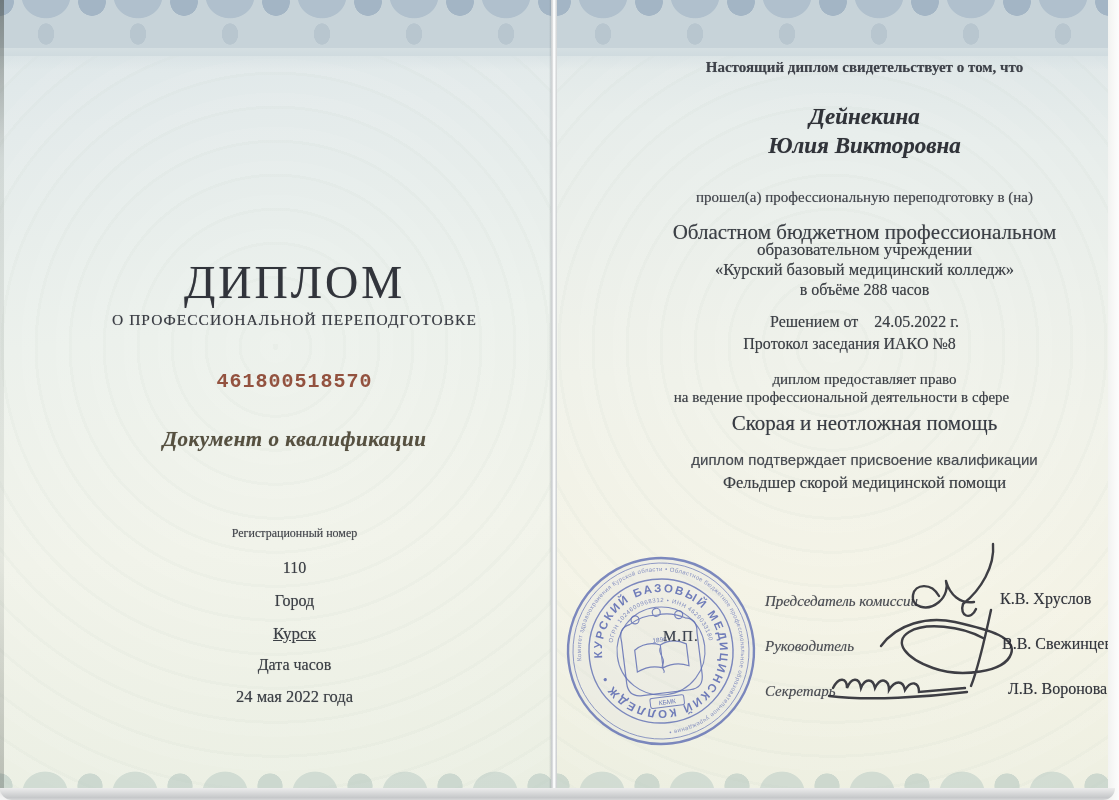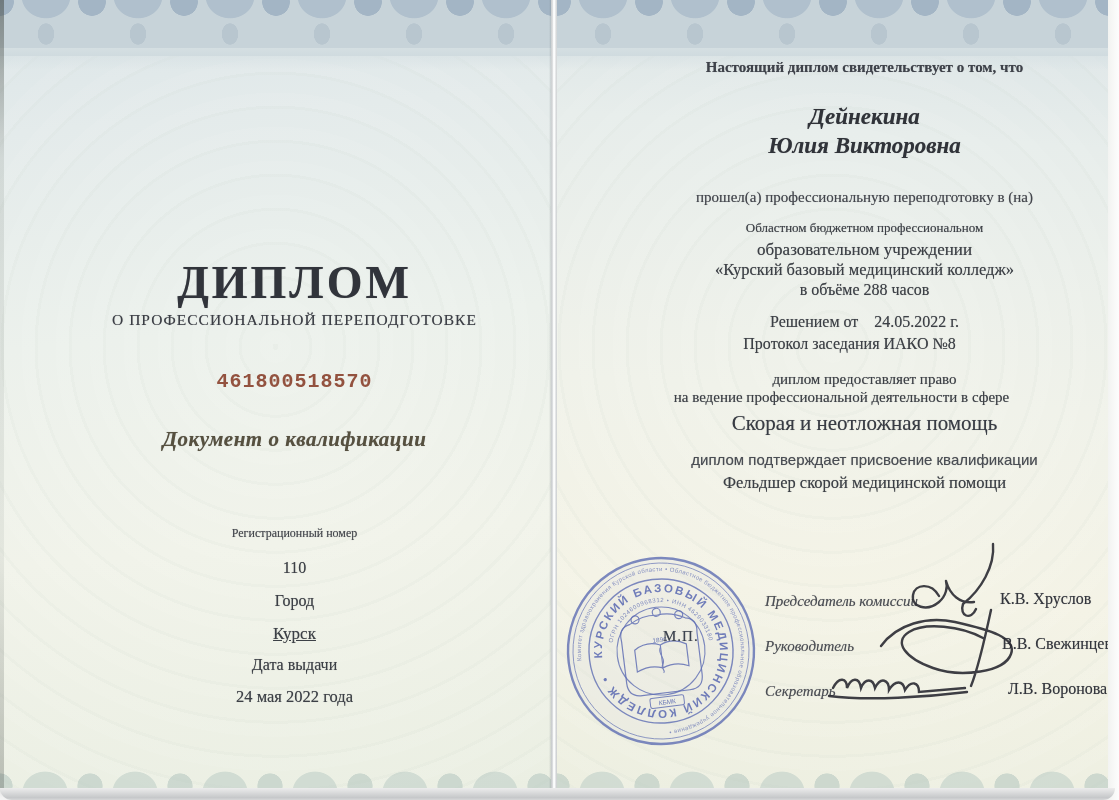--- a/index.html
+++ b/index.html
@@ -69,35 +69,35 @@
   .table-strip{
     position:absolute;left:0;right:4px;top:788px;height:12px;
     background:linear-gradient(180deg,#ececec,#c6c8ca 80%,#d6d7d8);
     border-radius:0 0 12px 12px;
   }
   
   .t{position:absolute;left:0;right:0;text-align:center;white-space:nowrap;}
   .lp{left:42px;right:4px;}
   .rp{left:64px;right:0;}
   .soft{text-shadow:0 0 .7px rgba(70,70,75,.55);}
-  .title{top:256px;font-size:46px;font-weight:bold;letter-spacing:3px;color:#31343b;}
+  .title{top:256px;font-size:46px;font-weight:normal;letter-spacing:3px;color:#31343b;}
   .subtitle{top:311px;font-size:15.5px;letter-spacing:1px;color:#3b3e45;}
   .dip-number{top:370px;font-family:Liberation Mono, monospace;font-size:20px;font-weight:bold;letter-spacing:1px;color:#93523f;}
   .doc-type{top:427px;font-size:21px;font-style:italic;font-weight:bold;color:#56503f;letter-spacing:.5px;}
   .reg-label{top:526px;font-size:12px;color:#45484e;}
   .reg-num{top:559px;font-size:16px;}
   .city-label{top:592px;font-size:16px;}
   .city{top:624px;font-size:17px;text-decoration:underline;}
   .date-label{top:656px;font-size:16px;}
   .issue-date{top:687px;font-size:16.5px;}
   .intro{top:59px;font-size:15px;font-weight:bold;color:#3e424a;}
   .surname{top:104px;font-size:23px;font-weight:bold;font-style:italic;color:#303339;}
   .name-pat{top:133px;font-size:23px;font-weight:bold;font-style:italic;color:#303339;}
   .completed{top:189px;font-size:15px;color:#43464d;}
-  .inst1{top:220px;font-size:13px;font-family:Liberation Serif, serif;}
+  .inst1{top:220px;font-size:21px;font-family:Liberation Serif, serif;}
   .inst2{top:240px;font-size:17px;}
   .inst3{top:260px;font-size:16.5px;}
   .volume{top:281px;font-size:16px;}
   .decision{top:313px;font-size:16px;}
   .decision .date{display:inline-block;margin-left:16px;}
   .protocol{top:335px;font-size:16px;left:34px;}
   .grants1{top:371px;font-size:15px;}
   .grants2{top:389px;font-size:15px;left:18px;}
   .field{top:411px;font-size:21px;color:#383c44;}
   .confirms{top:451px;font-size:15px;font-family:"Liberation Sans","DejaVu Sans",sans-serif;color:#4a4e54;}
@@ -123,21 +123,21 @@
       <div class="band top"></div>
       <div class="band bottom"></div>
       <div class="t lp title soft">ДИПЛОМ</div>
       <div class="t lp subtitle soft">О ПРОФЕССИОНАЛЬНОЙ ПЕРЕПОДГОТОВКЕ</div>
       <div class="t lp dip-number">461800518570</div>
       <div class="t lp doc-type soft">Документ о квалификации</div>
       <div class="t lp reg-label soft">Регистрационный номер</div>
       <div class="t lp reg-num soft">110</div>
       <div class="t lp city-label soft">Город</div>
       <div class="t lp city soft">Курск</div>
-      <div class="t lp date-label soft">Дата  выдачи</div>
+      <div class="t lp date-label soft">Дата  часов</div>
       <div class="t lp issue-date soft">24 мая 2022 года</div>
     </div>
 
     <div class="fold"></div>
 
     <div class="page right">
       <div class="band top"></div>
       <div class="band bottom"></div>
 
       <div class="t rp intro soft">Настоящий диплом свидетельствует о том, что</div>

